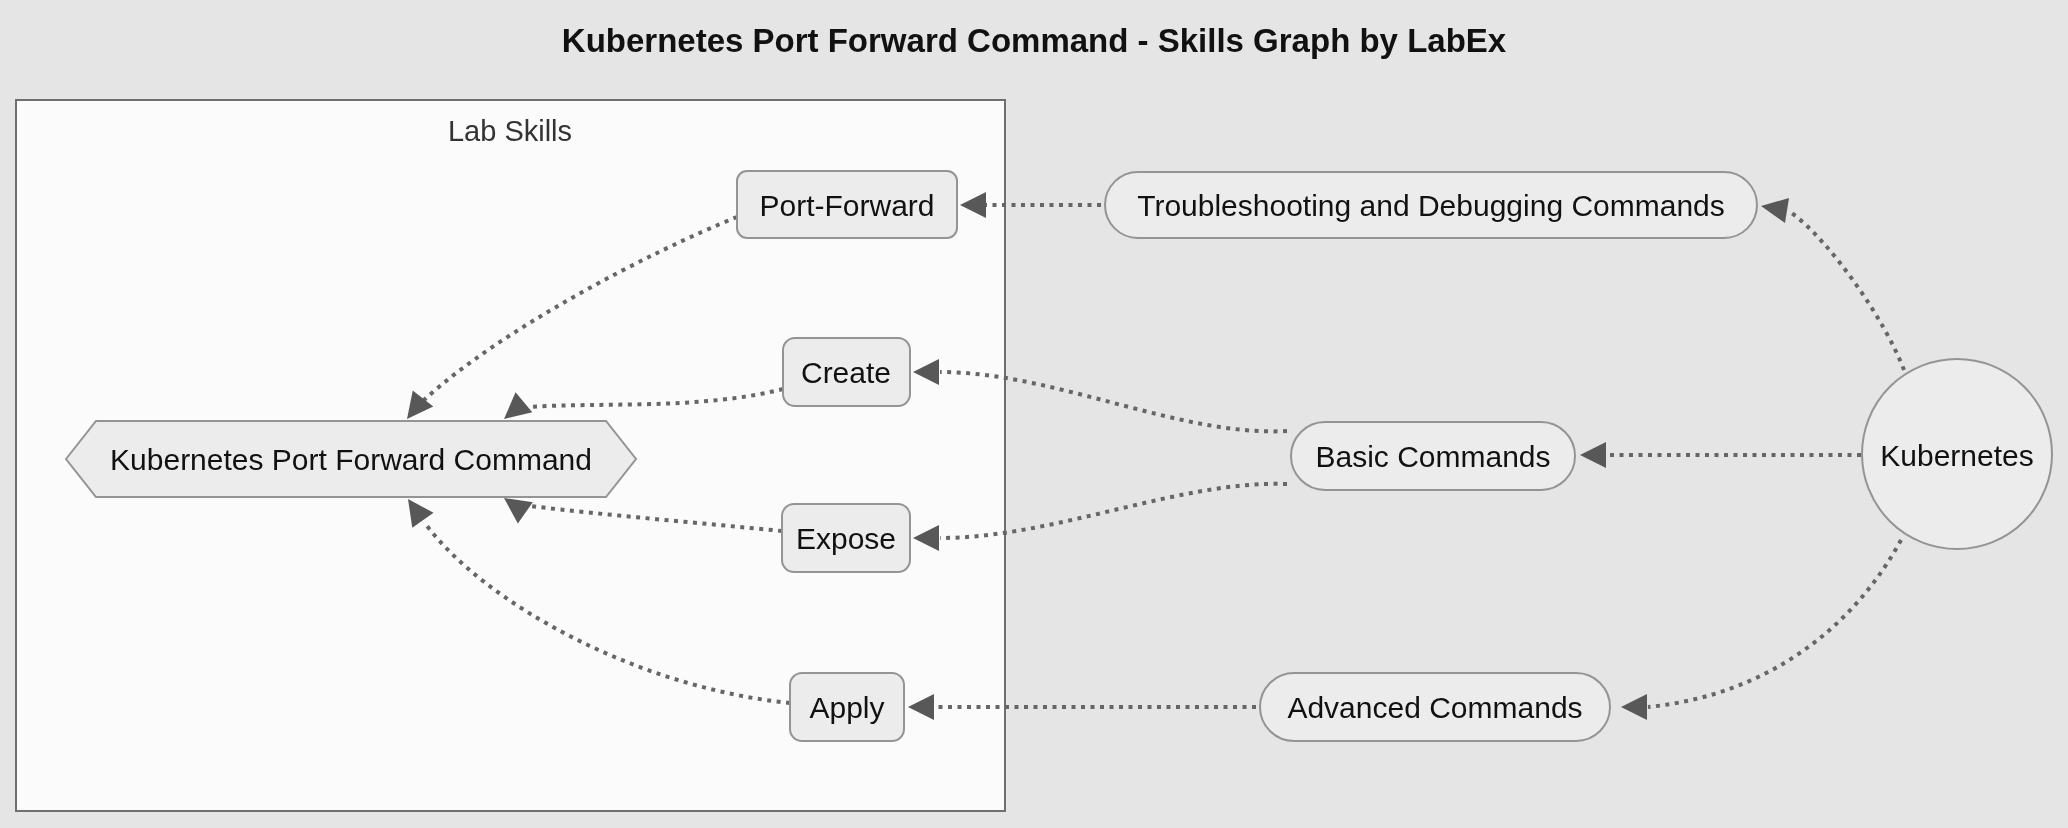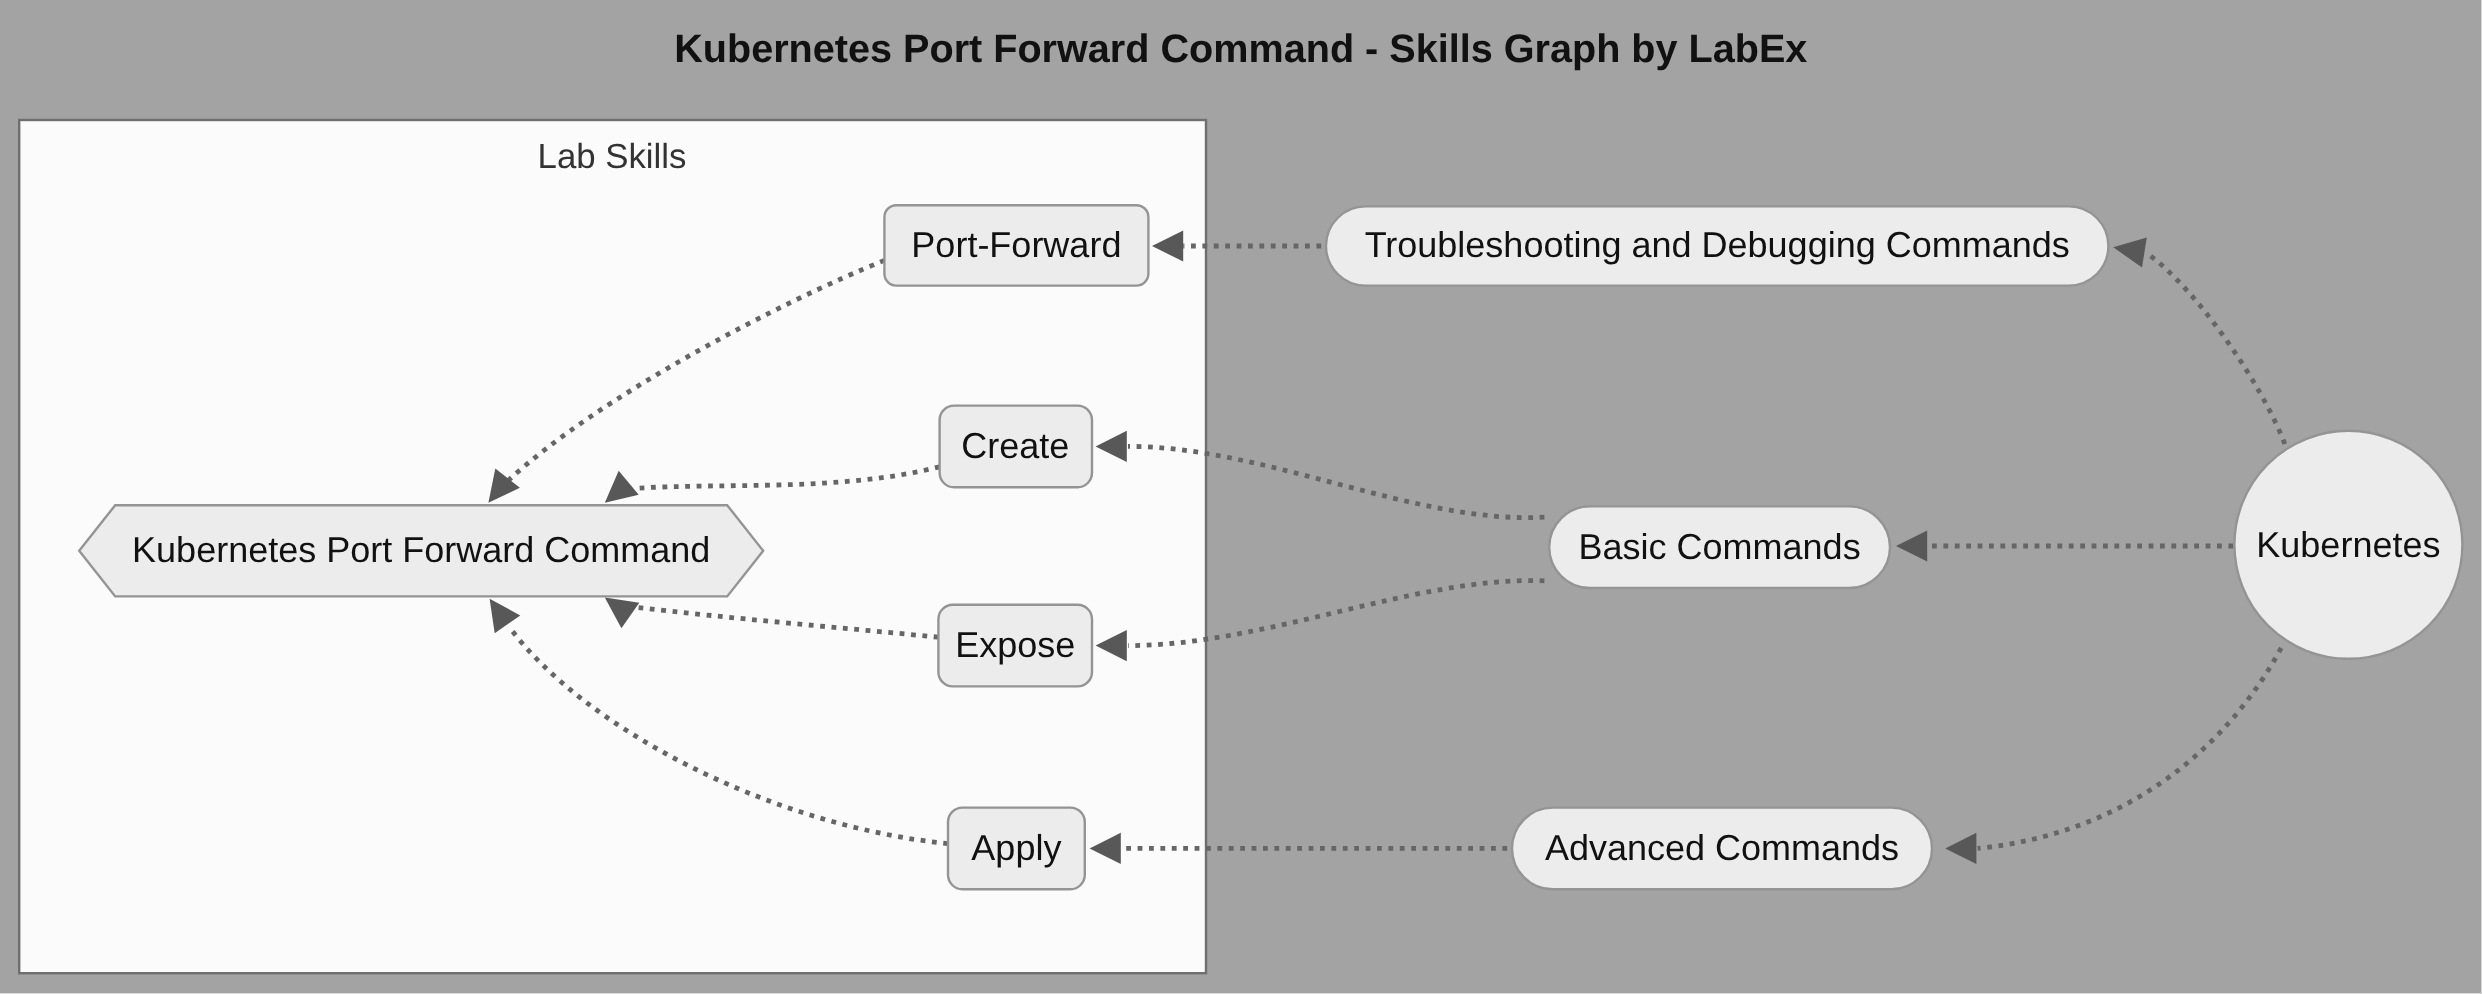--- a/index.html
+++ b/index.html
@@ -1,20 +1,20 @@
 <!DOCTYPE html>
 <html><head>
 <meta charset="utf-8">
 <style>
   html, body { margin: 0; padding: 0; background: #ffffff; }
   .canvas {
     position: relative;
     width: 2068px;
     height: 828px;
-    background: #a3a3a3;
+    background: #e5e5e5;
     font-family: "Liberation Sans", sans-serif;
   }
   svg text {
     font-family: "Liberation Sans", sans-serif;
     fill: #111111;
   }
   .node-label { font-size: 30px; }
   .title-label { font-size: 33px; font-weight: bold; }
   .cluster-label { font-size: 29px; fill: #333333; }
   .edge {

